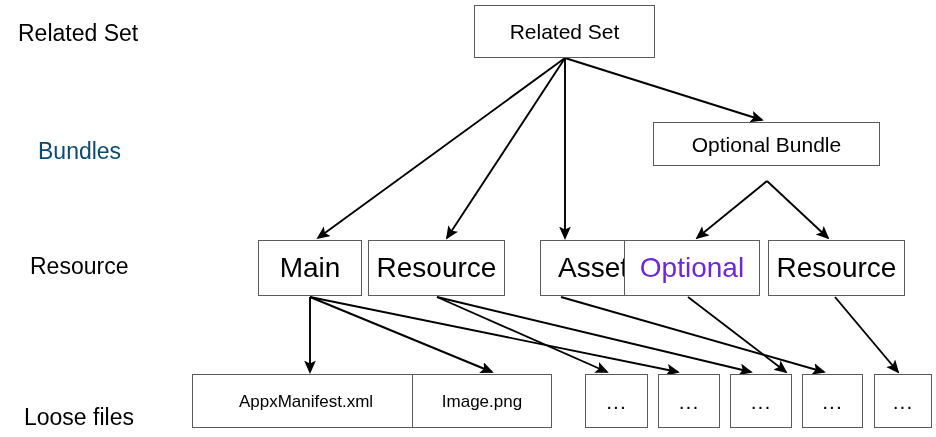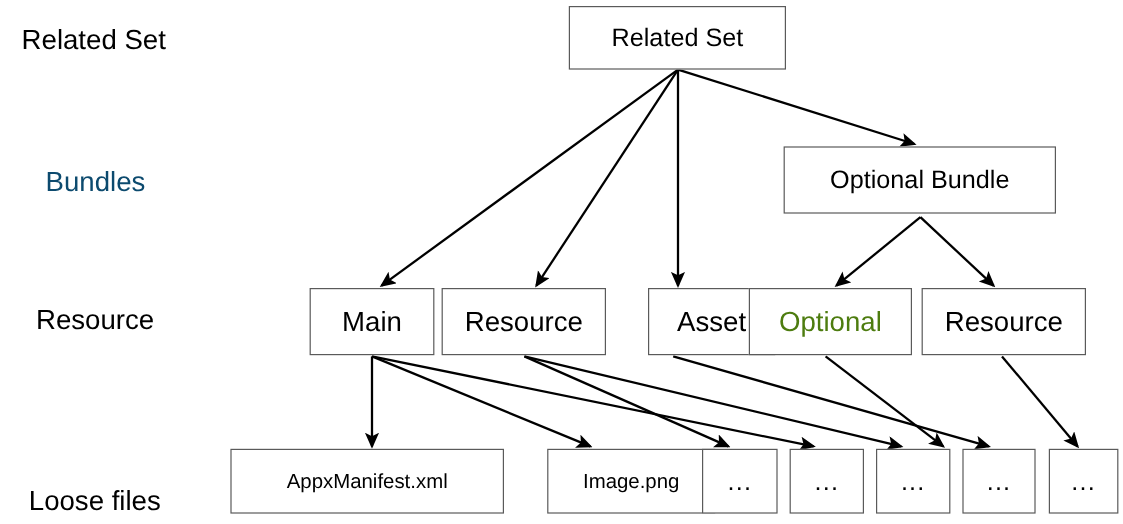--- a/index.html
+++ b/index.html
@@ -37,21 +37,21 @@
     box-sizing: border-box;
     border: 1.4px solid #5a5a5a;
     background: #ffffff;
     display: flex;
     align-items: center;
     justify-content: center;
     color: #000000;
     line-height: 1;
   }
   .node-lg { font-size: 21px; }
-  .node-md { font-size: 23px; justify-content: center; }
+  .node-md { font-size: 28px; justify-content: center; }
   .node-sm { font-size: 17px; }
   .node-dots {
     font-size: 21px;
     letter-spacing: 1px;
   }
 </style>
 </head>
 <body>
 
 <div id="diagram-root">
@@ -83,42 +83,42 @@
   <div id="label-group">
       <div class="row-label" style="left: 18px; top: 22px; color: rgb(0, 0, 0);">Related Set</div>
       <div class="row-label" style="left: 38px; top: 140px; color: #0c4a6e;">Bundles</div>
       <div class="row-label" style="left: 30px; top: 255px; color: rgb(0, 0, 0);">Resource</div>
       <div class="row-label" style="left: 24px; top: 390px; color: rgb(0, 0, 0); margin-top: 16px;">Loose files</div>
     </div>
   <div id="node-group">
       <div class="node node-lg" style="left: 474px; top: 5px; width: 181px; height: 53px; border-color: rgb(90, 90, 90); color: rgb(0, 0, 0);">
         <span>Related Set</span>
       </div>
-      <div class="node node-lg" style="left: 653px; top: 122px; width: 227px; height: 56px; border-color: rgb(90, 90, 90); color: rgb(0, 0, 0);">
+      <div class="node node-lg" style="left: 653px; top: 122px; width: 227px; height: 44px; border-color: rgb(90, 90, 90); color: rgb(0, 0, 0);">
         <span>Optional Bundle</span>
       </div>
       <div class="node node-md" style="left: 258px; top: 240px; width: 104px; height: 56px; border-color: rgb(90, 90, 90); color: rgb(0, 0, 0);">
         <span>Main</span>
       </div>
       <div class="node node-md" style="left: 368px; top: 240px; width: 137px; height: 56px; border-color: rgb(90, 90, 90); color: rgb(0, 0, 0);">
         <span>Resource</span>
       </div>
       <div class="node node-md" style="left: 540px; top: 240px; width: 106px; height: 56px; border-color: rgb(90, 90, 90); color: rgb(0, 0, 0);">
         <span>Asset</span>
       </div>
-      <div class="node node-md" style="left: 624px; top: 240px; width: 136px; height: 56px; border-color: rgb(90, 90, 90); color: #4d7c0f;">
+      <div class="node node-md" style="left: 624px; top: 240px; width: 136px; height: 56px; border-color: rgb(90, 90, 90); color: #6d28d9;">
         <span>Optional</span>
       </div>
       <div class="node node-md" style="left: 768px; top: 240px; width: 137px; height: 56px; border-color: rgb(90, 90, 90); color: rgb(0, 0, 0);">
         <span>Resource</span>
       </div>
       <div class="node node-sm" style="left: 192px; top: 374px; width: 228px; height: 54px; border-color: rgb(90, 90, 90); color: rgb(0, 0, 0);">
         <span>AppxManifest.xml</span>
       </div>
-      <div class="node node-sm" style="left: 456px; top: 374px; width: 140px; height: 54px; border-color: rgb(90, 90, 90); color: rgb(0, 0, 0);">
+      <div class="node node-sm" style="left: 412px; top: 374px; width: 140px; height: 54px; border-color: rgb(90, 90, 90); color: rgb(0, 0, 0);">
         <span>Image.png</span>
       </div>
       <div class="node node-dots" style="left: 585px; top: 374px; width: 63px; height: 54px; border-color: rgb(90, 90, 90); color: rgb(0, 0, 0);">
         <span>...</span>
       </div>
       <div class="node node-dots" style="left: 658px; top: 374px; width: 62px; height: 54px; border-color: rgb(90, 90, 90); color: rgb(0, 0, 0);">
         <span>...</span>
       </div>
       <div class="node node-dots" style="left: 730px; top: 374px; width: 62px; height: 54px; border-color: rgb(90, 90, 90); color: rgb(0, 0, 0);">
         <span>...</span>

